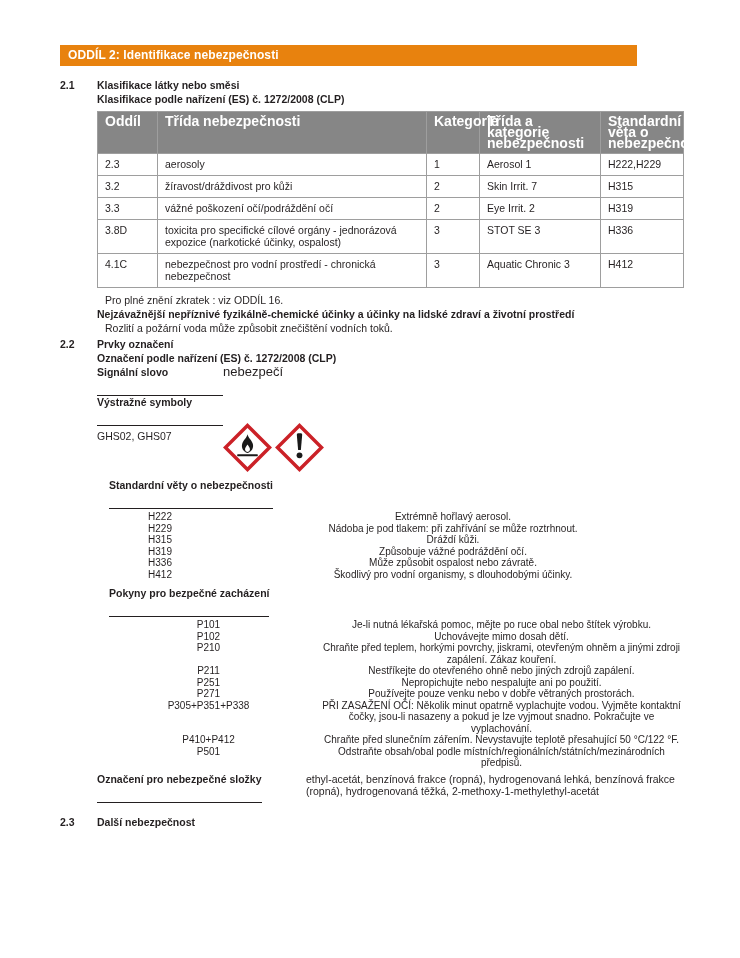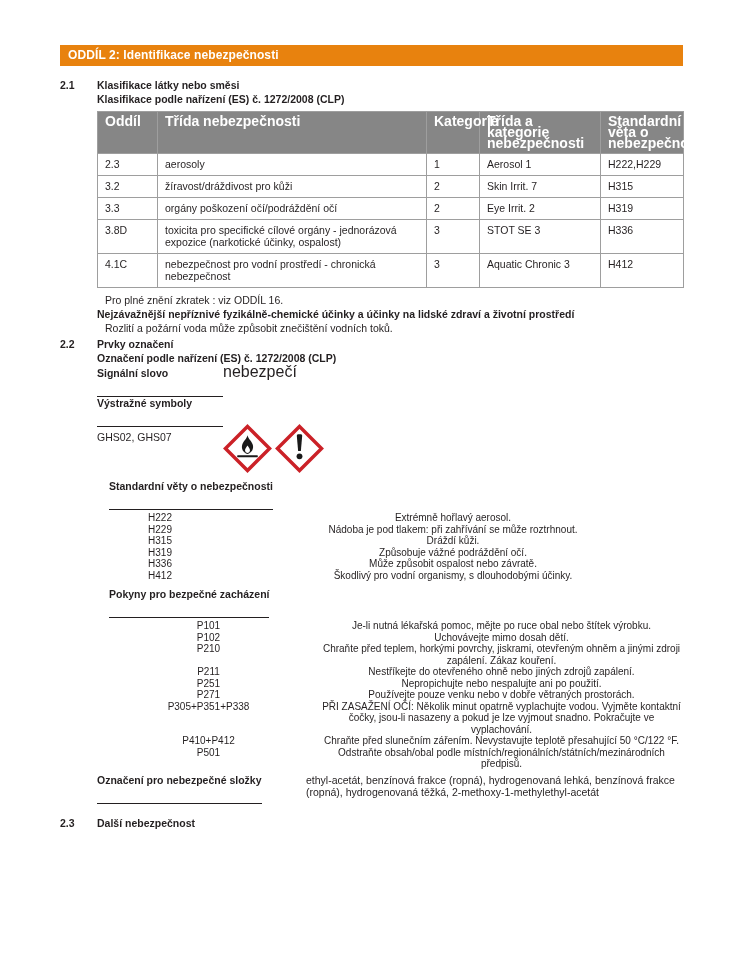--- a/index.html
+++ b/index.html
@@ -11,21 +11,21 @@
   }
   html,body{margin:0;padding:0;}
   body{
     width:740px;height:958px;background:#ffffff;color:var(--ink);
     font-family:"Liberation Sans","DejaVu Sans",sans-serif;
     -webkit-font-smoothing:antialiased;overflow:hidden;
   }
   .page{padding:45px 57px 0 60px;width:623px;}
   .section-bar{
     background:var(--accent);color:#fff;font-weight:bold;font-size:12px;
-    line-height:14px;padding:3px 8px 4px;box-sizing:border-box;width:623px;
+    line-height:14px;padding:3px 8px 4px;box-sizing:border-box;width:577px;
     letter-spacing:.1px;
   }
   .row2col{display:grid;grid-template-columns:37px 1fr;align-items:start;}
   .num{font-weight:bold;font-size:10.5px;line-height:14px;}
   .b{font-weight:bold;}
   .t105{font-size:10.5px;line-height:14px;}
   .indent1{padding-left:8px;}
   .mt8{margin-top:12px;}
   .mt3{margin-top:3px;margin-left:12px;}
   .mt2{margin-top:2px;}
@@ -54,21 +54,21 @@
     border-bottom:1px solid var(--ink);padding-bottom:16px;
   }
 
   
   .def-list{margin-top:2px;}
   .def-row{display:grid;grid-template-columns:126px 1fr;font-size:10px;line-height:11.5px;text-align:center;}
   .def-list.p .def-row{grid-template-columns:223px 1fr;}
   .def-code,.def-text{white-space:normal;}
 
   .kv{display:grid;grid-template-columns:126px 1fr;font-size:10.5px;line-height:14px;align-items:baseline;}
-  .kv .val{font-size:16px;}
+  .kv .val{font-size:13px;}
 
   .ghs-row{display:grid;grid-template-columns:126px 1fr;margin-top:3px;}
   .picto-strip{display:flex;gap:3px;margin-top:-6px;}
   .picto{width:49px;height:49px;display:block;}
   .picto .frame{fill:#ffffff;stroke:var(--picto-red);stroke-width:7;}
   .picto .glyph{fill:#1a1a1a;}
 
   .comp-row{display:grid;grid-template-columns:209px 1fr;margin-top:4px;font-size:10.5px;line-height:12px;}
 </style>
 </head>
@@ -115,21 +115,21 @@
         </tr>
         <tr>
           <td>3.2</td>
           <td>žíravost/dráždivost pro kůži</td>
           <td>2</td>
           <td>Skin Irrit. 7</td>
           <td>H315</td>
         </tr>
         <tr>
           <td>3.3</td>
-          <td>orgány poškození očí/podráždění očí</td>
+          <td>vážné poškození očí/podráždění očí</td>
           <td>2</td>
           <td>Eye Irrit. 2</td>
           <td>H319</td>
         </tr>
         <tr>
           <td>3.8D</td>
           <td>toxicita pro specifické cílové orgány - jednorázová expozice (narkotické účinky, ospalost)</td>
           <td>3</td>
           <td>STOT SE 3</td>
           <td>H336</td>

